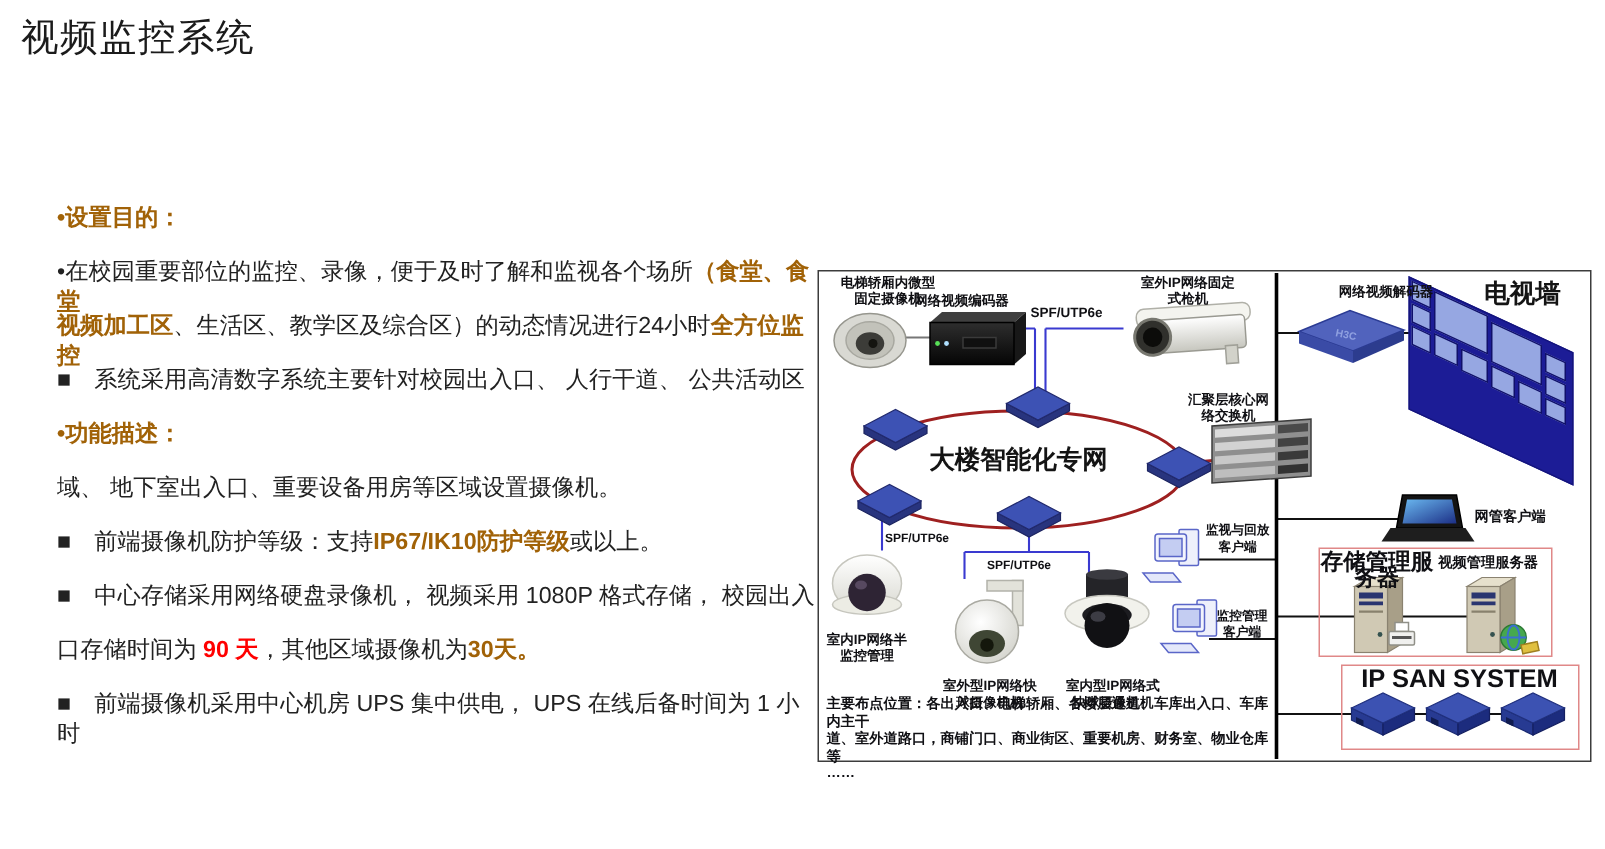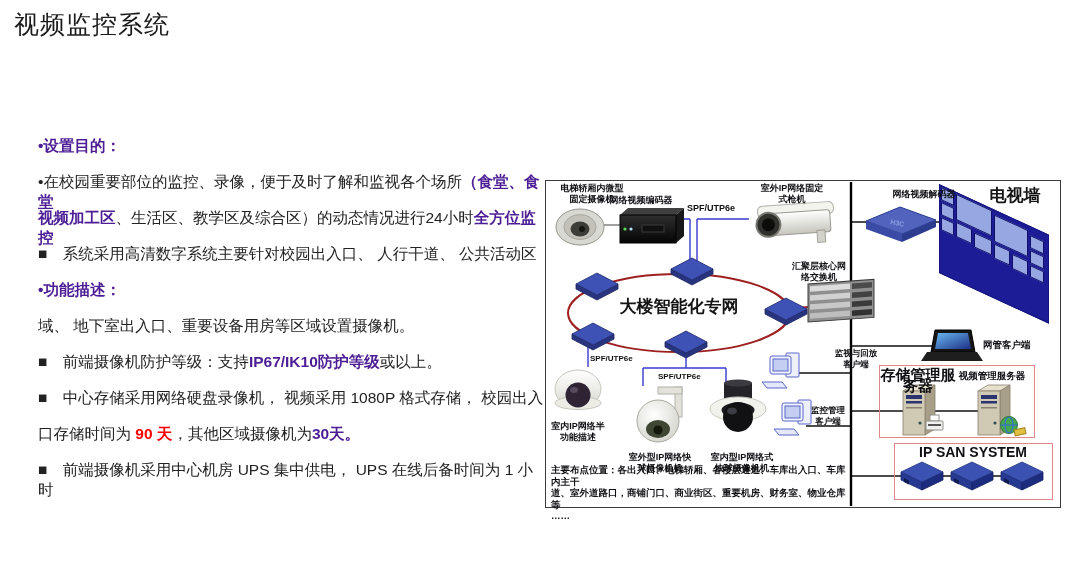--- a/index.html
+++ b/index.html
@@ -3,21 +3,21 @@
 <meta charset="utf-8">
 <style>
   html,body{margin:0;padding:0;}
   body{width:1070px;height:566px;background:#ffffff;position:relative;overflow:hidden;
        font-family:"Liberation Sans","DejaVu Sans",sans-serif;color:#1b1b1b;}
   .slide-title{position:absolute;left:14px;top:8px;font-size:25px;font-weight:500;
        letter-spacing:1px;color:#1b1b1b;}
   
   .body-text{position:absolute;left:38px;top:136px;width:508px;font-size:15.5px;color:#222;}
   .tl{height:36px;line-height:20px;white-space:pre-wrap;}
-  .tl .b{font-weight:bold;color:#4c1d95;}
+  .tl .b{font-weight:bold;color:#a16207;}
   .tl .red{color:#ff0000;}
   
   .diagram{position:absolute;left:545px;top:180px;width:514px;height:326px;
        border:1px solid #3c3c3c;background:#ffffff;}
   .diagram svg{position:absolute;left:0;top:0;}
   .dl{position:absolute;font-weight:bold;color:#101014;text-align:center;
       white-space:pre-line;line-height:11px;font-size:9px;z-index:3;}
   .dl.plain{text-align:left;}
   .redbox{position:absolute;border:1px solid #e08888;z-index:2;}
   
@@ -241,31 +241,31 @@
   <div class="dl" style="left:60px;top:14px;width:70px;">网络视频编码器</div>
   <div class="dl plain" style="left:141px;top:22px;">SPF/UTP6e</div>
   <div class="dl" style="left:198px;top:2px;width:96px;">室外IP网络固定
 式枪机</div>
   <div class="dl" style="left:236px;top:80px;width:74px;">汇聚层核心网
 络交换机</div>
   <div class="dl" style="left:58px;top:116px;width:150px;font-size:17px;line-height:20px;color:#141414;">大楼智能化专网</div>
   <div class="dl plain" style="left:44px;top:172px;font-size:8px;">SPF/UTP6e</div>
   <div class="dl plain" style="left:112px;top:190px;font-size:8px;">SPF/UTP6e</div>
   <div class="dl" style="left:-4px;top:240px;width:72px;">室内IP网络半
-功能描述</div>
+监控管理</div>
   <div class="dl" style="left:64px;top:271px;width:100px;">室外型IP网络快
 球摄像机机</div>
   <div class="dl" style="left:146px;top:271px;width:100px;">室内型IP网络式
 快球摄像机机</div>
-  <div class="dl" style="left:252px;top:167px;width:54px;font-size:8.5px;padding-left:31px;">监视与回放
+  <div class="dl" style="left:252px;top:167px;width:54px;font-size:8.5px;">监视与回放
 客户端</div>
   <div class="dl" style="left:258px;top:224px;width:48px;font-size:8.5px;">监控管理
 客户端</div>
   <div class="dl plain" style="left:5px;top:283px;width:297px;font-size:9.5px;line-height:11.5px;">主要布点位置：各出入口、电梯轿厢、各楼层通道、车库出入口、车库内主干
 道、室外道路口，商铺门口、商业街区、重要机房、财务室、物业仓库等
 ……</div>
   <div class="dl" style="left:336px;top:8px;width:84px;">网络视频解码器</div>
   <div class="dl" style="left:430px;top:5px;width:78px;font-size:17px;line-height:20px;color:#141414;">电视墙</div>
   <div class="dl plain" style="left:437px;top:158px;font-size:9.5px;">网管客户端</div>
   <div class="dl" style="left:334px;top:189px;width:76px;font-size:15px;font-family:Liberation Serif, serif;">存储管理服务器</div>
   <div class="dl" style="left:408px;top:189px;width:76px;font-size:9.5px;">视频管理服务器</div>
-  <div class="dl" style="left:352px;top:266px;width:150px;font-size:14px;">IP SAN  SYSTEM</div>
+  <div class="dl" style="left:352px;top:266px;width:150px;font-size:17px;">IP SAN  SYSTEM</div>
 </div>
 
 </body></html>

